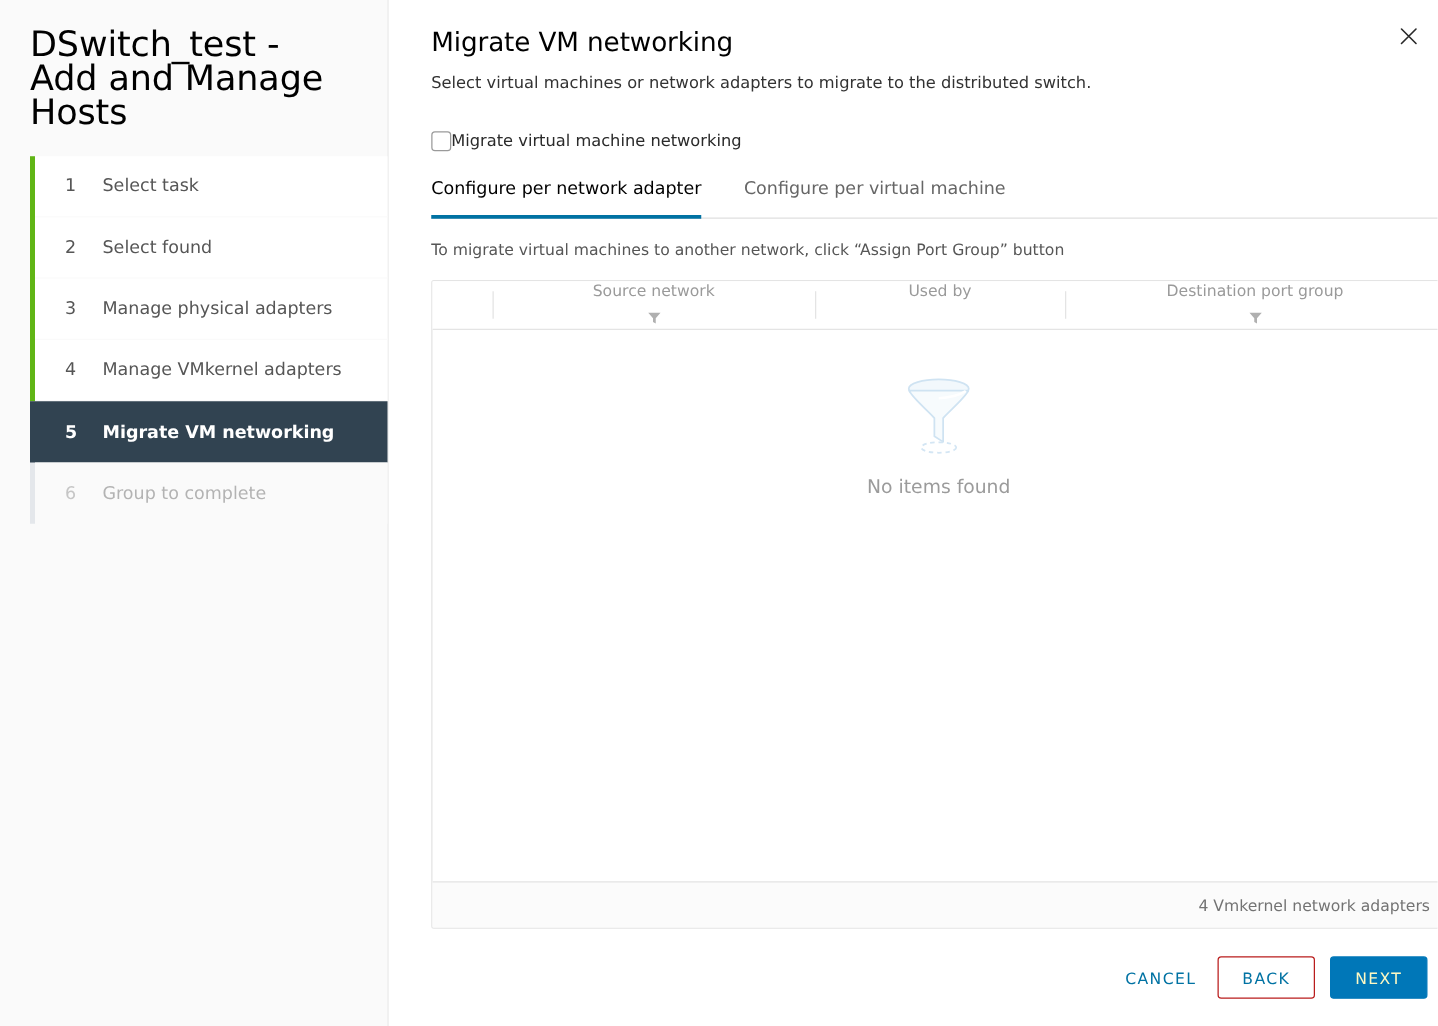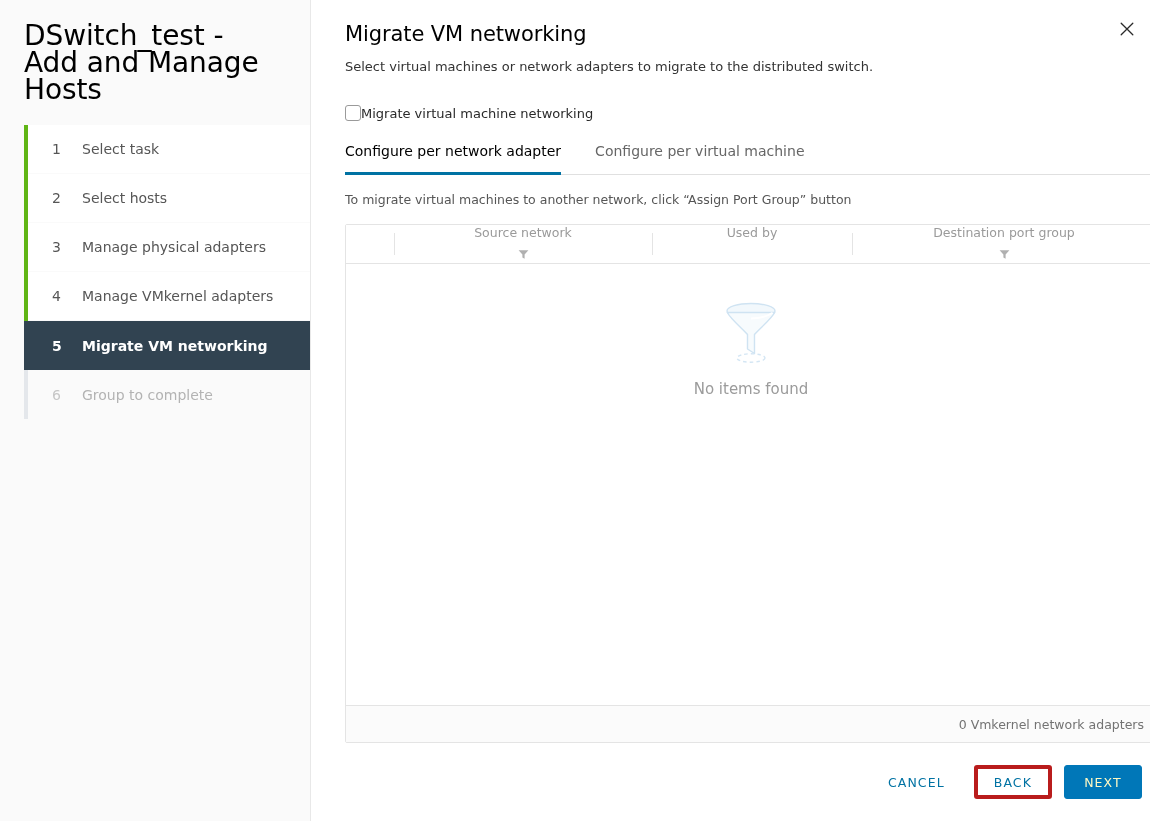--- a/index.html
+++ b/index.html
@@ -243,23 +243,22 @@
     justify-content: center;
     padding: 0 16px;
   }
   .btn-flat {
     background: transparent;
     border: 1px solid transparent;
     color: #0072a3;
   }
   .btn-outline {
     background: #ffffff;
-    border: 4px solid #b91c1c;
+    border: 1px solid #b91c1c;
     color: #0072a3;
-    margin-left: 12px;
   }
   .btn-solid {
     background: #0077b8;
     border: 1px solid #0077b8;
     color: #fef9c3;
     margin-left: 12px;
   }
 </style>
 </head>
 <body>
@@ -273,21 +272,21 @@
       <div class="steps-track"></div>
       <div class="steps-progress"></div>
 
       <div class="step">
         <span class="num">1</span>
         <span>Select task</span>
       </div>
 
       <div class="step">
         <span class="num">2</span>
-        <span>Select hosts</span>
+        <span>Select found</span>
       </div>
 
       <div class="step">
         <span class="num">3</span>
         <span>Manage physical adapters</span>
       </div>
 
       <div class="step">
         <span class="num">4</span>
         <span>Manage VMkernel adapters</span>
@@ -368,21 +367,21 @@
             <ellipse cx="33" cy="9" rx="24" ry="7.5" fill="#f2f8fc" stroke="#cfe3f2" stroke-width="1.4"></ellipse>
             <path d="M9.4 10.5 C12 16.5 26 28 29.5 32.5 L29.5 47 L36.5 51.5 L36.5 32.5 C40 28 54 16.5 56.6 10.5 Z" fill="#f7fbfd" stroke="#cfe3f2" stroke-width="1.4" stroke-linejoin="round"></path>
             <path d="M33 16.5 C41 16.5 50 14 54.6 10.8" fill="none" stroke="#ffffff" stroke-width="2"></path>
             <ellipse cx="33" cy="56" rx="14" ry="4.2" fill="none" stroke="#d4e6f4" stroke-width="1.4" stroke-dasharray="3.5 3"></ellipse>
           </svg>
         </span>
         <span class="empty-text">No items found</span>
       </div>
 
       <div class="tfoot">
-        <span>0 Vmkernel network adapters</span>
+        <span>4 Vmkernel network adapters</span>
       </div>
     </div>
 
     <div class="actions">
       <div class="btn btn-flat">CANCEL</div>
       <div class="btn btn-outline">BACK</div>
       <div class="btn btn-solid">NEXT</div>
     </div>
 
   </div>

